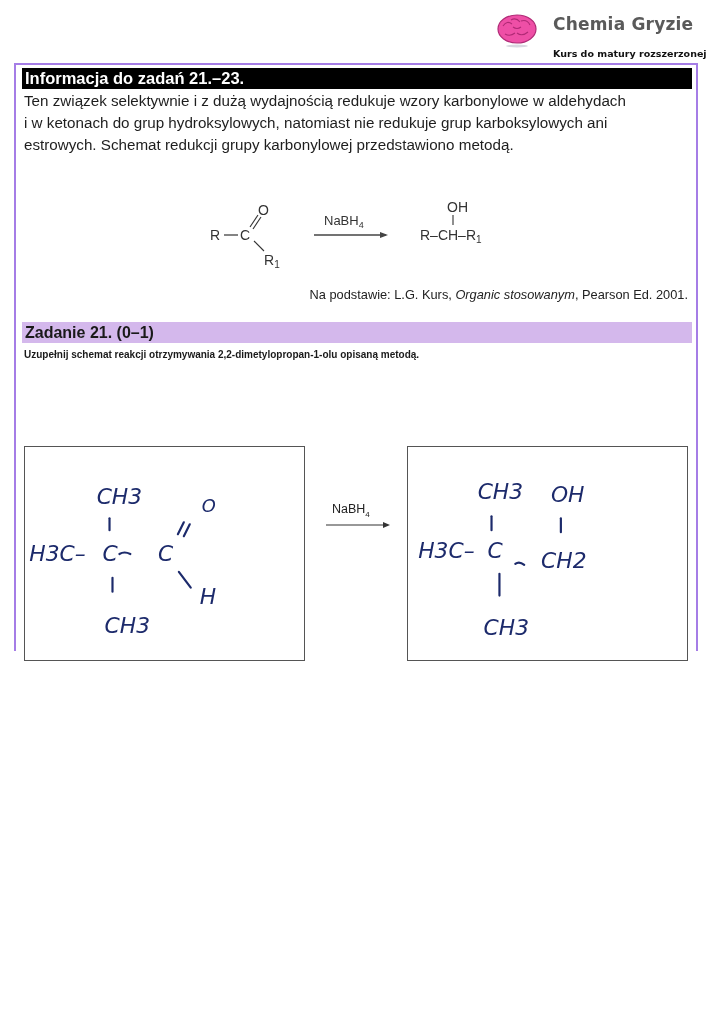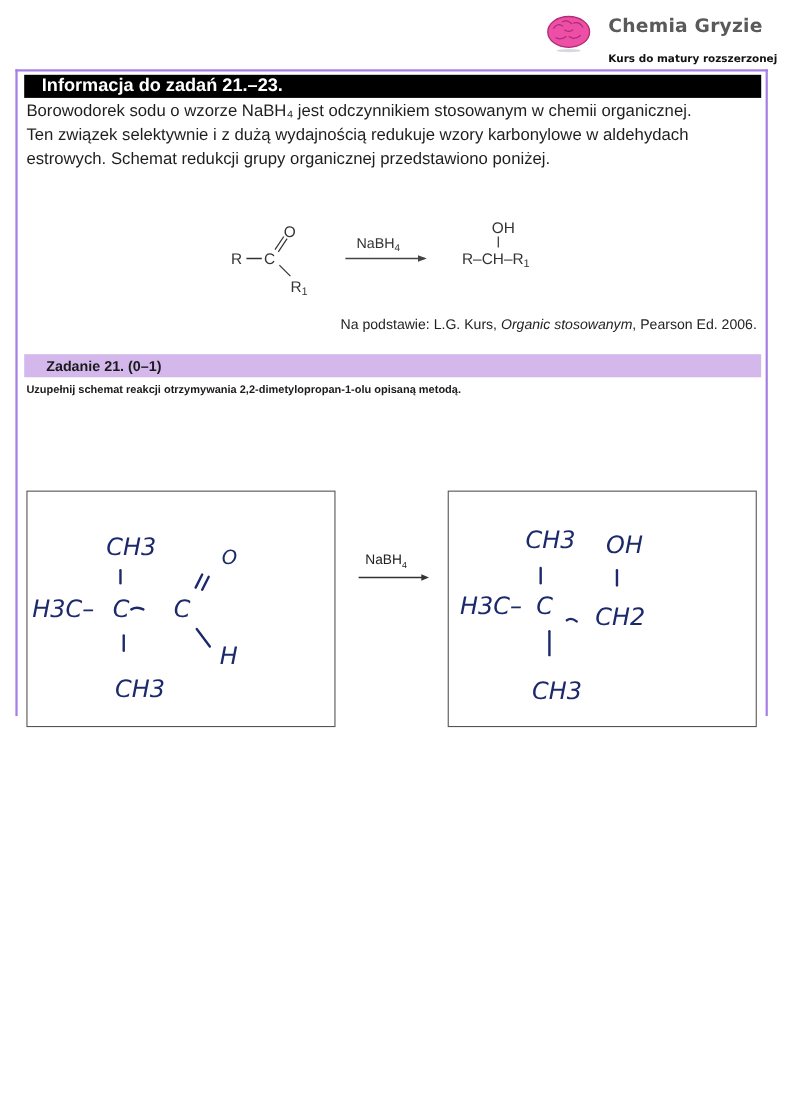--- a/index.html
+++ b/index.html
@@ -11,32 +11,32 @@
   .brand-logo { position:absolute; left:0; top:0; width:44px; height:36px; }
   .brand-title { position:absolute; left:58px; top:2px; font-family:"DejaVu Sans", sans-serif; font-weight:bold; font-size:17px; color:#5a5a5a; letter-spacing:0.2px; }
   .brand-sub { position:absolute; left:58px; top:36px; font-family:"DejaVu Sans", sans-serif; font-weight:bold; font-size:9.5px; color:#111; white-space:nowrap; }
   .frame {
     position:absolute; left:14px; top:63px; width:684px; height:588px;
     border-left:2px solid #a57de6; border-right:2px solid #a57de6; border-top:2px solid #a57de6;
     box-sizing:border-box;
   }
   .info-header {
     position:absolute; left:22px; top:68px; width:670px; height:21px; background:#000;
-    color:#fff; font-weight:bold; font-size:16.5px; line-height:21px; padding-left:16px; box-sizing:border-box;
+    color:#fff; font-weight:bold; font-size:16.5px; line-height:21px; padding-left:3px; box-sizing:border-box;
   }
   .info-text {
     position:absolute; left:24px; top:90px; width:670px; font-size:15.2px; line-height:22px; color:#1e1e1e;
   }
   .info-text p { margin:0; white-space:nowrap; }
   .scheme { position:absolute; left:200px; top:195px; width:320px; height:80px; }
   .source { position:absolute; right:32px; top:287px; font-size:12.8px; color:#222; white-space:nowrap; }
   .source i { font-style:italic; }
   .task-header {
     position:absolute; left:22px; top:322px; width:670px; height:21px; background:#d4b8ec;
-    font-weight:bold; font-size:13px; line-height:21px; padding-left:20px; box-sizing:border-box; color:#1a1a1a;
+    font-weight:bold; font-size:16px; line-height:21px; padding-left:3px; box-sizing:border-box; color:#1a1a1a;
   }
   .task-text { position:absolute; left:24px; top:344px; font-weight:bold; font-size:10px; line-height:22px; color:#1a1a1a; }
   .task-text p { margin:0; white-space:nowrap; }
   .box { position:absolute; border:1.5px solid #555; box-sizing:border-box; background:#fff;margin-top:32px; }
   .box-left { left:24px; top:414px; width:281px; height:215px; }
   .box-right { left:407px; top:414px; width:281px; height:215px; }
   .hand { position:absolute; left:0; top:0; width:100%; height:100%; }
   .mid-arrow { position:absolute; left:324px; top:500px; width:70px; height:36px; }
   .mid-arrow-label { position:absolute; left:8px; top:2px; font-size:12.5px; color:#222; }
   .mid-arrow-label sub { font-size:8px; }
@@ -53,43 +53,43 @@
   </svg>
   <div class="brand-title">Chemia Gryzie</div>
   <div class="brand-sub">Kurs do matury rozszerzonej</div>
 </div>
 
 <div class="frame"></div>
 
 <div class="info-header">Informacja do zadań 21.–23.</div>
 
 <div class="info-text">
-  <p>Borowodorek sodu o wzorze NaBH₄ jest odczynnikiem stosowanym w chemii organicznej.</p>
   <p>Ten związek selektywnie i z dużą wydajnością redukuje wzory karbonylowe w aldehydach</p>
-  <p>estrowych. Schemat redukcji grupy organicznej przedstawiono poniżej.</p>
+  <p>i w ketonach do grup hydroksylowych, natomiast nie redukuje grup karboksylowych ani</p>
+  <p>estrowych. Schemat redukcji grupy karbonylowej przedstawiono metodą.</p>
 </div>
 
 <svg class="scheme" viewBox="0 0 320 80" font-family="Liberation Sans, sans-serif" font-size="14" fill="#333">
   <text x="10" y="45">R</text>
   <line x1="24" y1="40" x2="38" y2="40" stroke="#333" stroke-width="1.2"></line>
   <text x="40" y="45">C</text>
   <line x1="50" y1="32" x2="58" y2="20" stroke="#333" stroke-width="1.1"></line>
   <line x1="53" y1="34" x2="61" y2="22" stroke="#333" stroke-width="1.1"></line>
   <text x="58" y="20">O</text>
   <line x1="54" y1="46" x2="64" y2="56" stroke="#333" stroke-width="1.1"></line>
   <text x="64" y="70"><tspan>R</tspan><tspan font-size="10" dy="3">1</tspan></text>
   <text x="124" y="30" font-size="13"><tspan>NaBH</tspan><tspan font-size="9" dy="3">4</tspan></text>
   <line x1="114" y1="40" x2="186" y2="40" stroke="#444" stroke-width="1.3"></line>
   <polygon points="188,40 180,37 180,43" fill="#444"></polygon>
   <text x="247" y="17">OH</text>
   <line x1="253" y1="20" x2="253" y2="30" stroke="#333" stroke-width="1.1"></line>
   <text x="220" y="45"><tspan>R–CH–R</tspan><tspan font-size="10" dy="3">1</tspan></text>
 </svg>
 
-<div class="source"><span>Na podstawie: L.G. Kurs, </span><i>Organic stosowanym</i><span>, Pearson Ed. 2006.</span></div>
+<div class="source"><span>Na podstawie: L.G. Kurs, </span><i>Organic stosowanym</i><span>, Pearson Ed. 2001.</span></div>
 
 <div class="task-header">Zadanie 21. (0–1)</div>
 <div class="task-text">
   <p>Uzupełnij schemat reakcji otrzymywania 2,2-dimetylopropan-1-olu opisaną metodą.</p>
 </div>
 
 <div class="box box-left">
   <svg class="hand" viewBox="0 0 281 215">
     <g class="hw" font-size="22" font-style="italic">
       <text x="72" y="58">CH3</text>

